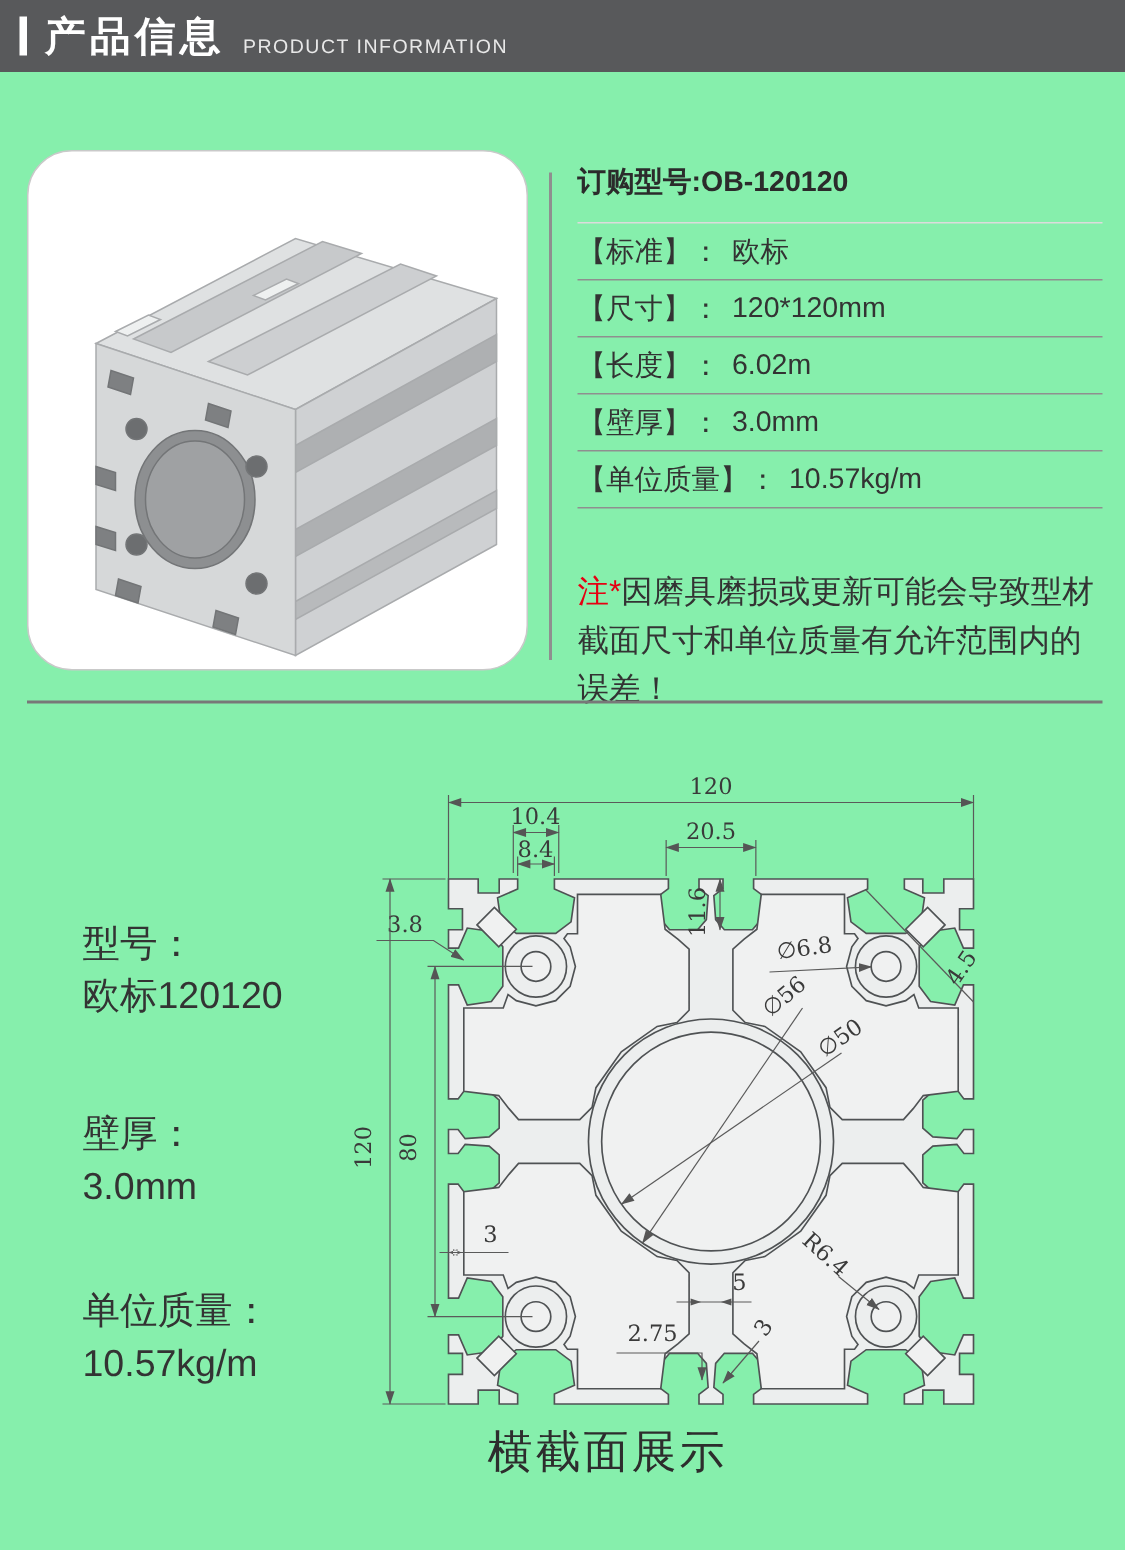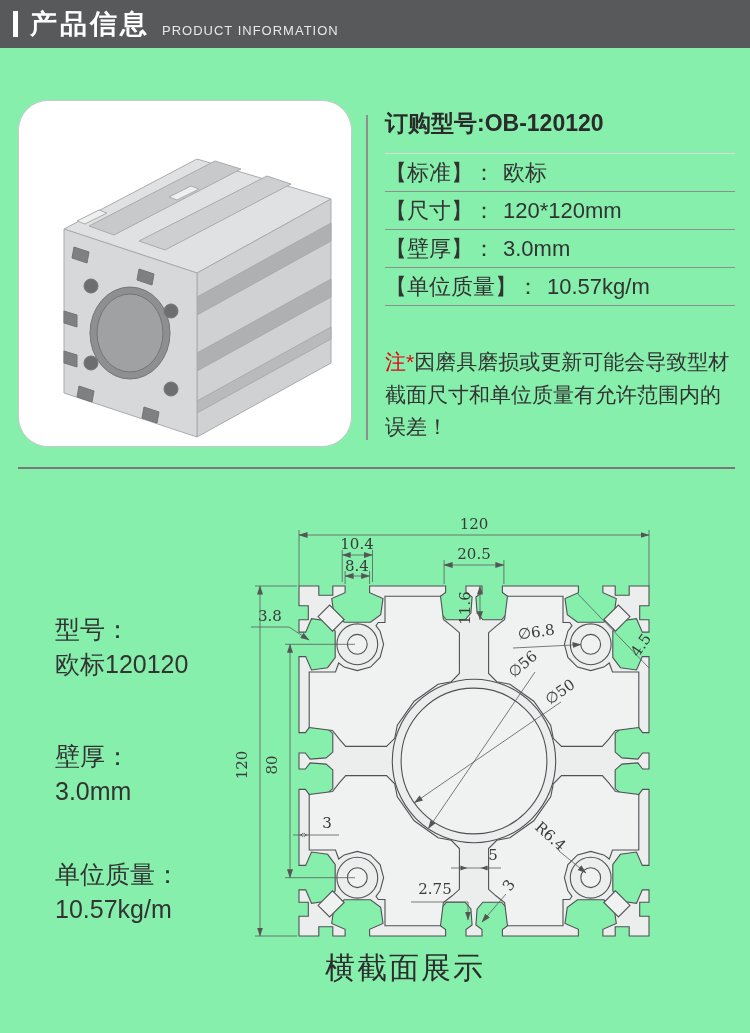--- a/index.html
+++ b/index.html
@@ -8,23 +8,23 @@
   
   .hdr{position:absolute;left:0;top:0;width:750px;height:48px;background:#58595b;display:flex;align-items:center;}
   .hdr-bar{width:5px;height:26px;background:#ffffff;margin-left:13px;}
   .hdr-title{color:#ffffff;font-size:27px;font-weight:bold;margin-left:12px;letter-spacing:3px;}
   .hdr-sub{color:#e8e8e8;font-size:13px;margin-left:12px;margin-top:12px;letter-spacing:1px;}
   
   .photo-card{position:absolute;left:18px;top:100px;width:332px;height:345px;background:#ffffff;
               border:1px solid #c9c9c9;border-radius:30px;overflow:hidden;}
   .vdiv{position:absolute;left:366px;top:115px;width:2px;height:325px;background:#8f8f8f;}
   .spec{position:absolute;left:385px;top:108px;width:350px;}
-  .spec-title{font-size:23px;color:#2b2b2b;font-weight:600;padding-bottom:14px;border-bottom:1px solid #dcdcdc;}
+  .spec-title{font-size:19px;color:#2b2b2b;font-weight:600;padding-bottom:14px;border-bottom:1px solid #dcdcdc;}
   .spec-row{display:flex;align-items:center;height:37px;border-bottom:1px solid #8f8f8f;
-            font-size:22px;color:#333333;}
+            font-size:19px;color:#333333;}
   .spec-row .lbl{white-space:pre;}
   .spec-row .val{margin-left:8px;}
   .spec-note{margin-top:40px;font-size:21px;line-height:1.55;color:#333333;width:345px;}
   .note-red{color:#e60012;}
   
   .sec-div{position:absolute;left:18px;top:467px;width:717px;height:2px;background:#787878;}
   
   .dwg-label{position:absolute;left:55px;font-size:25px;line-height:35px;color:#333333;margin-top:27px;}
   .dwg-caption{position:absolute;left:230px;top:948px;width:350px;text-align:center;
                font-size:30px;font-weight:500;color:#2d2d2d;letter-spacing:2px;}
@@ -86,20 +86,24 @@
     <div class="spec-title">订购型号:OB-120120</div>
     <div class="spec-row">
       <span class="lbl">【标准】：</span>
       <span class="val">欧标</span>
     </div>
     <div class="spec-row">
       <span class="lbl">【尺寸】：</span>
       <span class="val">120*120mm</span>
     </div>
     <div class="spec-row">
+      <span class="lbl">【长度】：</span>
+      <span class="val">6.02m</span>
+    </div>
+    <div class="spec-row">
       <span class="lbl">【壁厚】：</span>
       <span class="val">3.0mm</span>
     </div>
     <div class="spec-row">
       <span class="lbl">【单位质量】：</span>
       <span class="val">10.57kg/m</span>
     </div>
     <div class="spec-note">
       <span class="note-red">注*</span><span>因磨具磨损或更新可能会导致型材截面尺寸和单位质量有允许范围内的误差！</span>
     </div>

